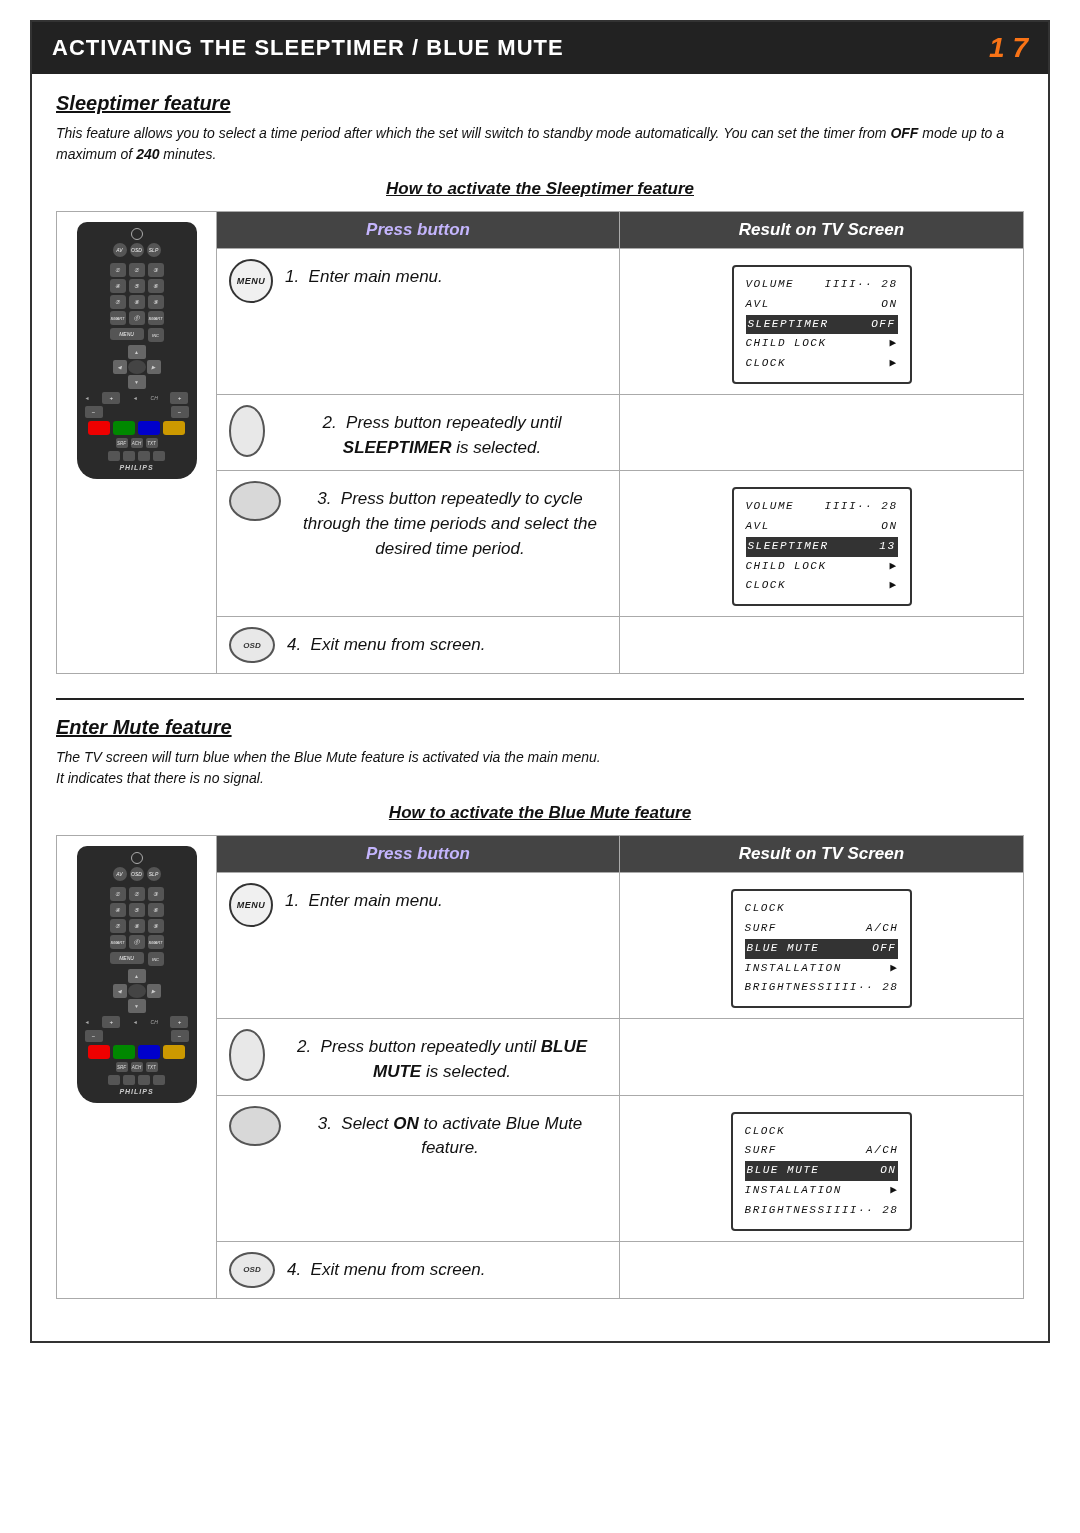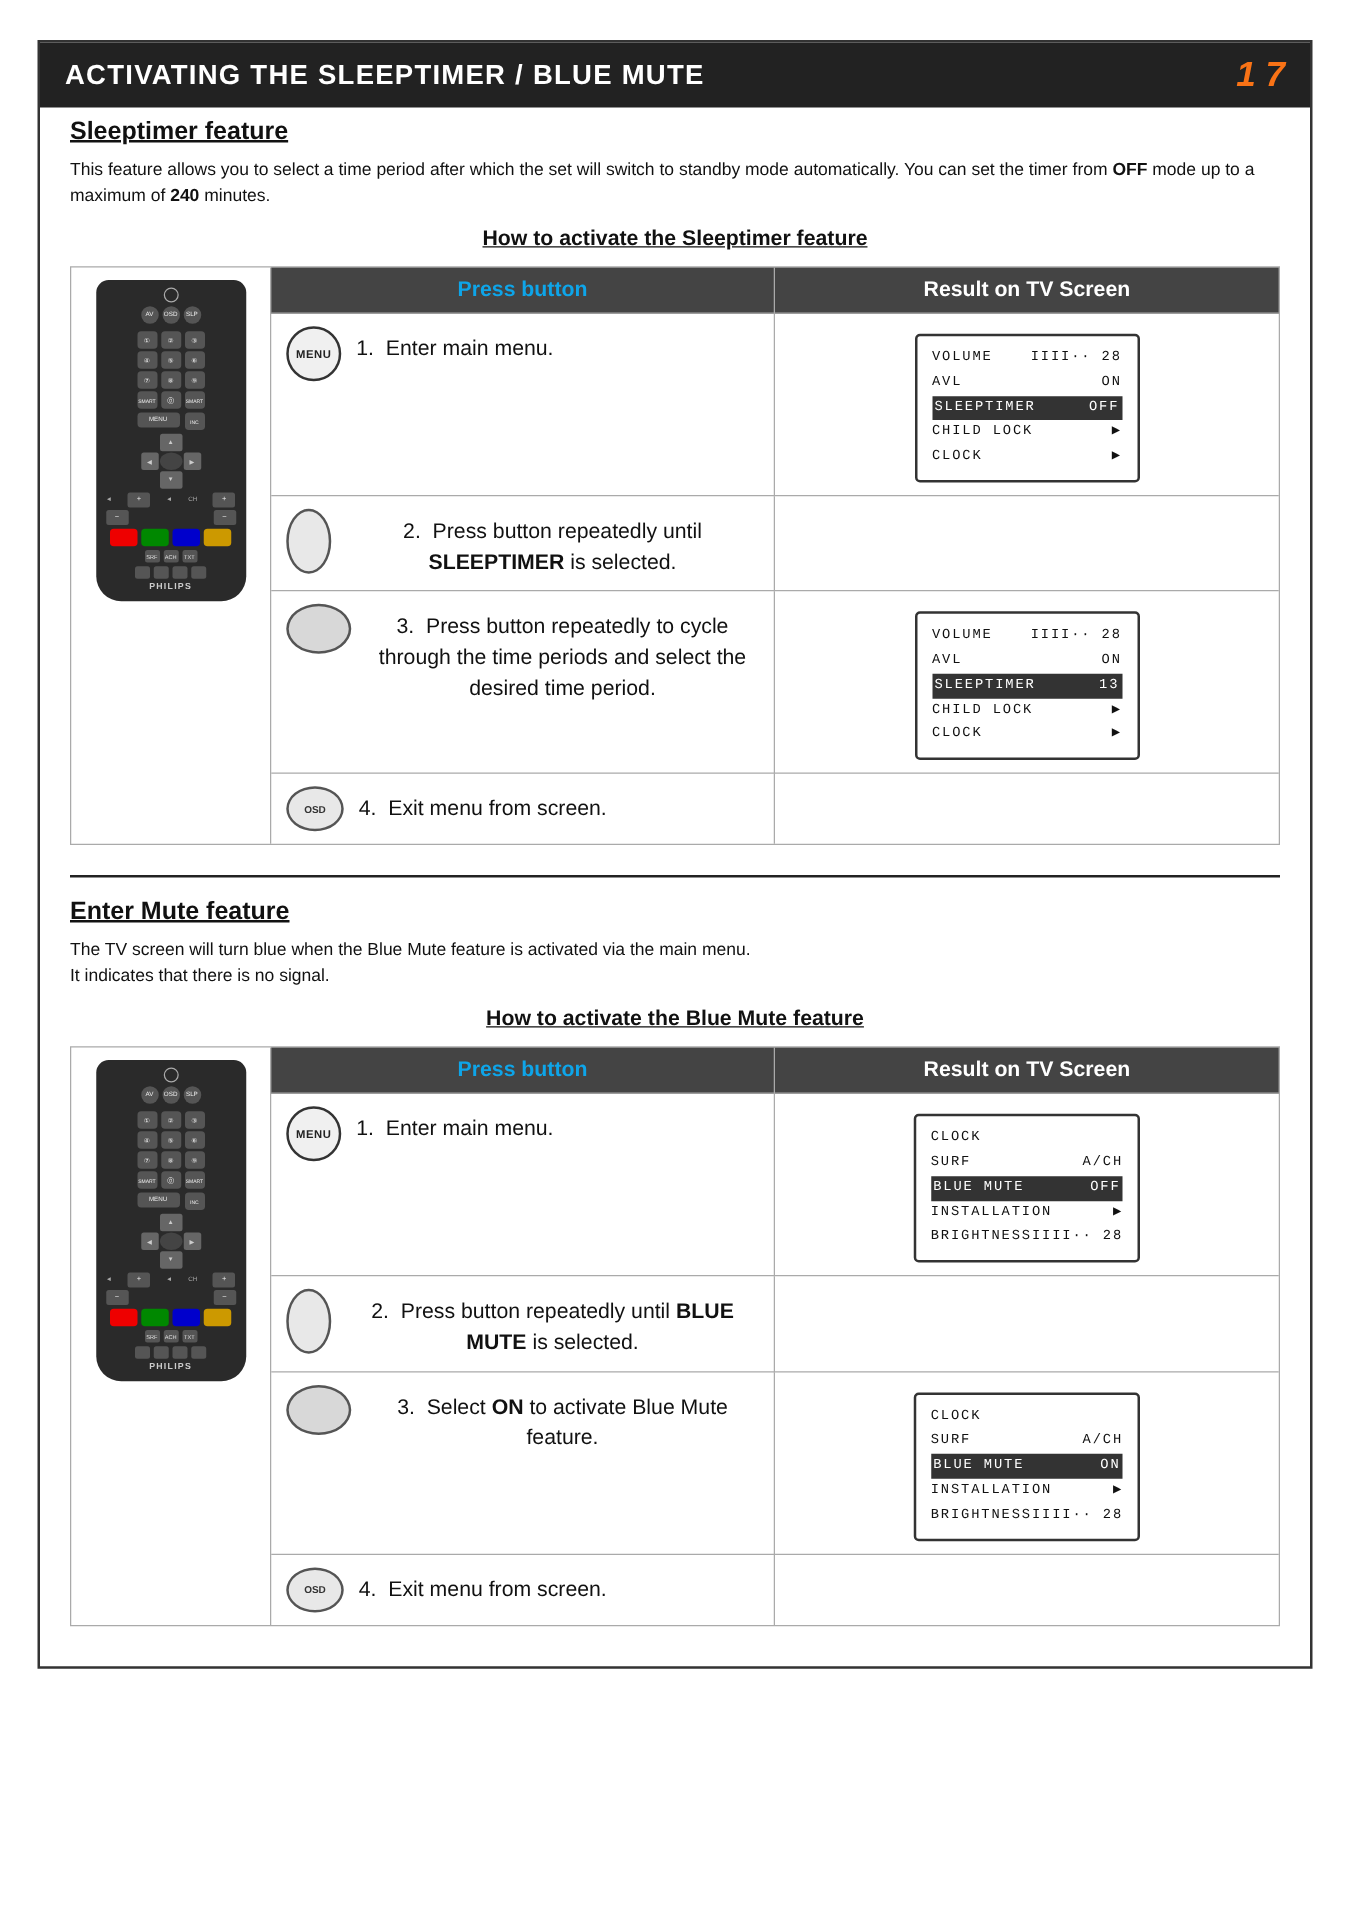--- a/index.html
+++ b/index.html
@@ -6,21 +6,21 @@
     body {
       width: 1080px;
       min-height: 1533px;
       background: #fff;
       font-family: Arial, Helvetica, sans-serif;
       font-size: 15px;
       color: #111;
     }
     .page {
       width: 1020px;
-      margin: 32px auto;
+      margin: 20px auto;
       border: 2px solid #333;
       padding: 0;
     }
     
     .page-header {
       background: #222;
       color: #fff;
       display: flex;
       align-items: center;
       justify-content: space-between;
@@ -36,21 +36,22 @@
       font-variant: small-caps;
     }
     .page-number {
       font-size: 28px;
       font-weight: bold;
       color: #f97316;
       font-style: italic;
     }
     
     .content {
-      padding: 8px 24px;
+      padding: 18px 24px;
+      font-style: italic;
     }
     
     .section-title {
       font-size: 20px;
       font-weight: bold;
       text-decoration: underline;
       margin-bottom: 8px;
     }
     .section-desc {
       font-size: 14px;
@@ -75,21 +76,21 @@
     .howto-remote-cell {
       grid-row: 1 / 99;
       border-right: 1px solid #aaa;
       padding: 10px;
       display: flex;
       align-items: flex-start;
       justify-content: center;
     }
     .howto-header-press {
       background: #444;
-      color: #0ea5e9;
+      color: #c4b5fd;
       font-weight: bold;
       font-size: 17px;
       padding: 8px 10px;
       text-align: center;
       border-bottom: 1px solid #aaa;
       border-right: 1px solid #aaa;
     }
     .howto-header-result {
       background: #444;
       color: #fff;

